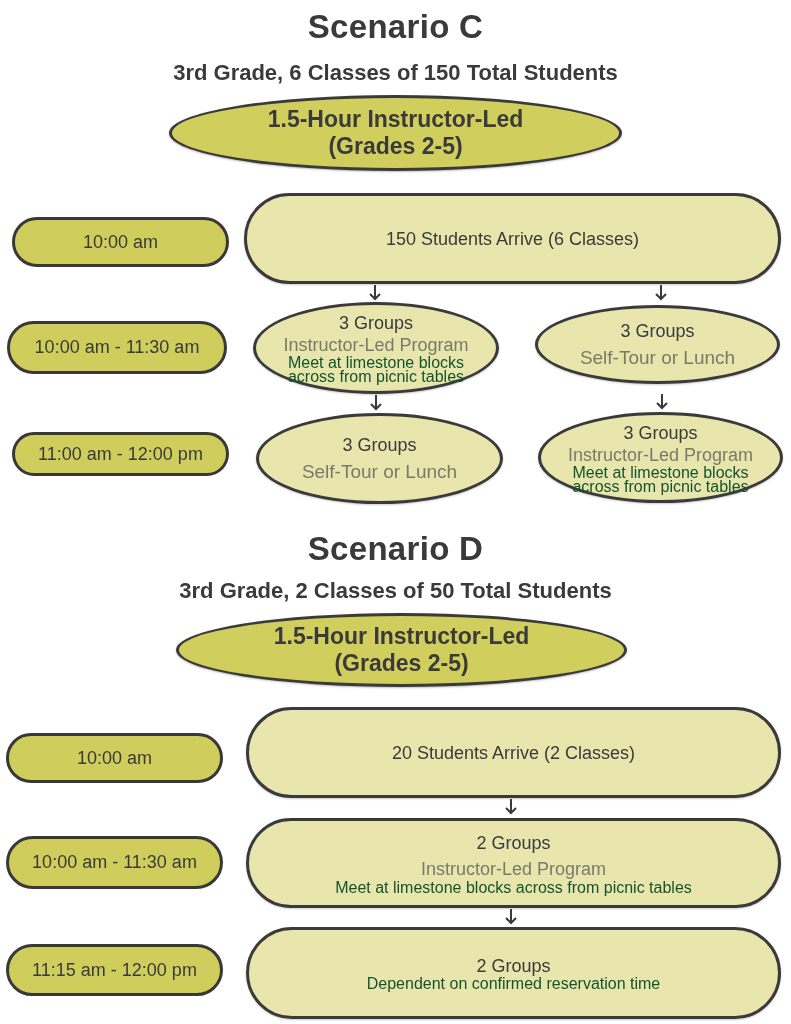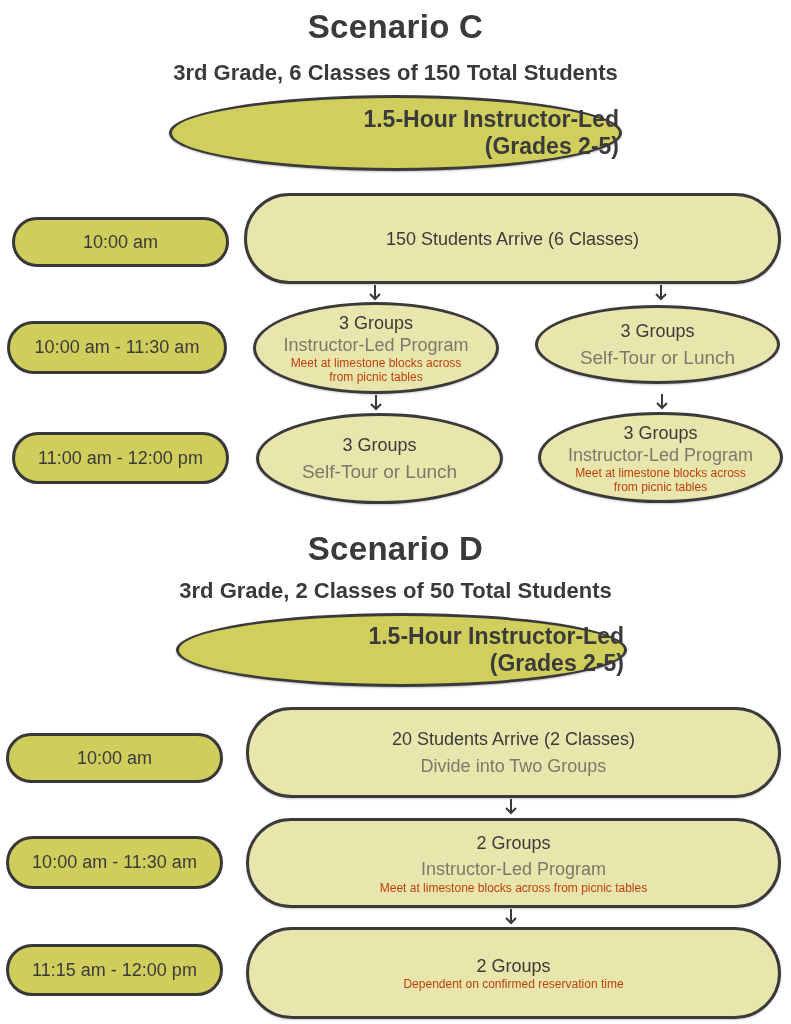--- a/index.html
+++ b/index.html
@@ -12,40 +12,40 @@
     .title {
       left: 0; width: 791px; text-align: center; font-weight: bold;
       font-size: 33px; color: #3a3a3a; letter-spacing: 0.3px;
     }
     .subtitle {
       left: 0; width: 791px; text-align: center; font-weight: bold;
       font-size: 22px; color: #3a3a3a;
     }
     .oval {
       background: #d0ce5c; border: 3px solid #3a3a3a; border-radius: 50%;
-      display: flex; flex-direction: column; align-items: flex-end; justify-content: center;
+      display: flex; flex-direction: column; align-items: center; justify-content: center;
       font-weight: bold; font-size: 23px; line-height: 27px; color: #3a3a3a; text-align: center;
       box-shadow: 0 1px 2px rgba(0,0,0,0.25);
     }
     .pill {
       background: #cfcd5b; border: 3px solid #383838; border-radius: 28px;
       display: flex; align-items: center; justify-content: center;
       font-size: 18px; color: #3a3a3a; white-space: nowrap;
     }
     .box {
       background: #e8e6ad; border: 3px solid #3a3a3a;
       display: flex; flex-direction: column; align-items: center; justify-content: center;
       text-align: center; color: #3a3a3a;
       box-shadow: 0 1px 2px rgba(0,0,0,0.2);
     }
     .box.stadium { border-radius: 46px; }
     .box.ellipse { border-radius: 50%; }
     .l1 { font-size: 18px; line-height: 22px; color: #3a3a3a; }
     .l2 { font-size: 18px; line-height: 24px; color: #7a7a6a; }
-    .l3 { font-size: 12px; line-height: 14px; color: #c2410c; }
+    .l3 { font-size: 16px; line-height: 14px; color: #14532d; }
     .arrow {
       width: 12px; height: 16px;
     }
     .arrow svg { display: block; }
   </style>
 </head>
 <body>
 
 <div class="abs title" style="top:8px;">Scenario C</div>
 <div class="abs subtitle" style="top:60px;">3rd Grade, 6 Classes of 150 Total Students</div>
@@ -90,21 +90,21 @@
       <polyline points="1,9 6,14 11,9" fill="none" stroke="#3a3a3a" stroke-width="2"></polyline>
     </svg>
 </div>
 <div class="abs arrow" style="left:656px; top:394px;">
   <svg width="12" height="16" viewBox="0 0 12 16">
       <line x1="6" y1="0" x2="6" y2="14" stroke="#3a3a3a" stroke-width="2"></line>
       <polyline points="1,9 6,14 11,9" fill="none" stroke="#3a3a3a" stroke-width="2"></polyline>
     </svg>
 </div>
 
-<div class="abs pill" style="left:12px; top:432px; width:217px; height:52px;">11:00 am - 12:00 pm</div>
+<div class="abs pill" style="left:12px; top:432px; width:217px; height:44px;">11:00 am - 12:00 pm</div>
 <div class="abs box ellipse" style="left:256px; top:413px; width:247px; height:91px;">
   <span class="l1">3 Groups</span>
   <span class="l2" style="margin-top:4px; font-size:19px;">Self-Tour or Lunch</span>
 </div>
 <div class="abs box ellipse" style="left:538px; top:412px; width:245px; height:91px;">
   <span class="l1">3 Groups</span>
   <span class="l2" style="line-height:22px;">Instructor-Led Program</span>
   <span class="l3" style="width:190px;">Meet at limestone blocks across from picnic tables</span>
 </div>
 
@@ -112,21 +112,20 @@
 <div class="abs subtitle" style="top:578px;">3rd Grade, 2 Classes of 50 Total Students</div>
 
 <div class="abs oval" style="left:176px; top:613px; width:451px; height:74px;">
   <span>1.5-Hour Instructor-Led</span>
   <span>(Grades 2-5)</span>
 </div>
 
 <div class="abs pill" style="left:6px; top:733px; width:217px; height:50px;">10:00 am</div>
 <div class="abs box stadium" style="left:246px; top:707px; width:535px; height:91px;">
   <span class="l1">20 Students Arrive (2 Classes)</span>
-  <span class="l2" style="margin-top:4px;">Divide into Two Groups</span>
 </div>
 
 <div class="abs arrow" style="left:505px; top:799px;">
   <svg width="12" height="16" viewBox="0 0 12 16">
       <line x1="6" y1="0" x2="6" y2="14" stroke="#3a3a3a" stroke-width="2"></line>
       <polyline points="1,9 6,14 11,9" fill="none" stroke="#3a3a3a" stroke-width="2"></polyline>
     </svg>
 </div>
 
 <div class="abs pill" style="left:6px; top:836px; width:217px; height:53px;">10:00 am - 11:30 am</div>

